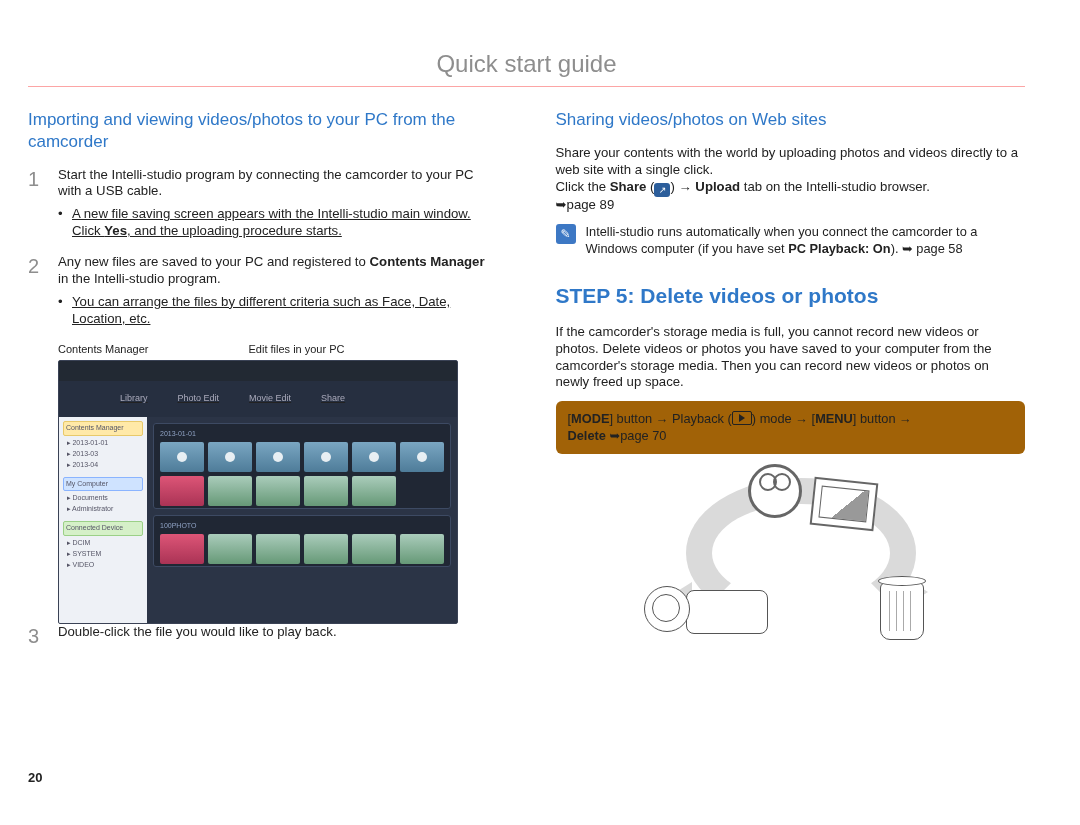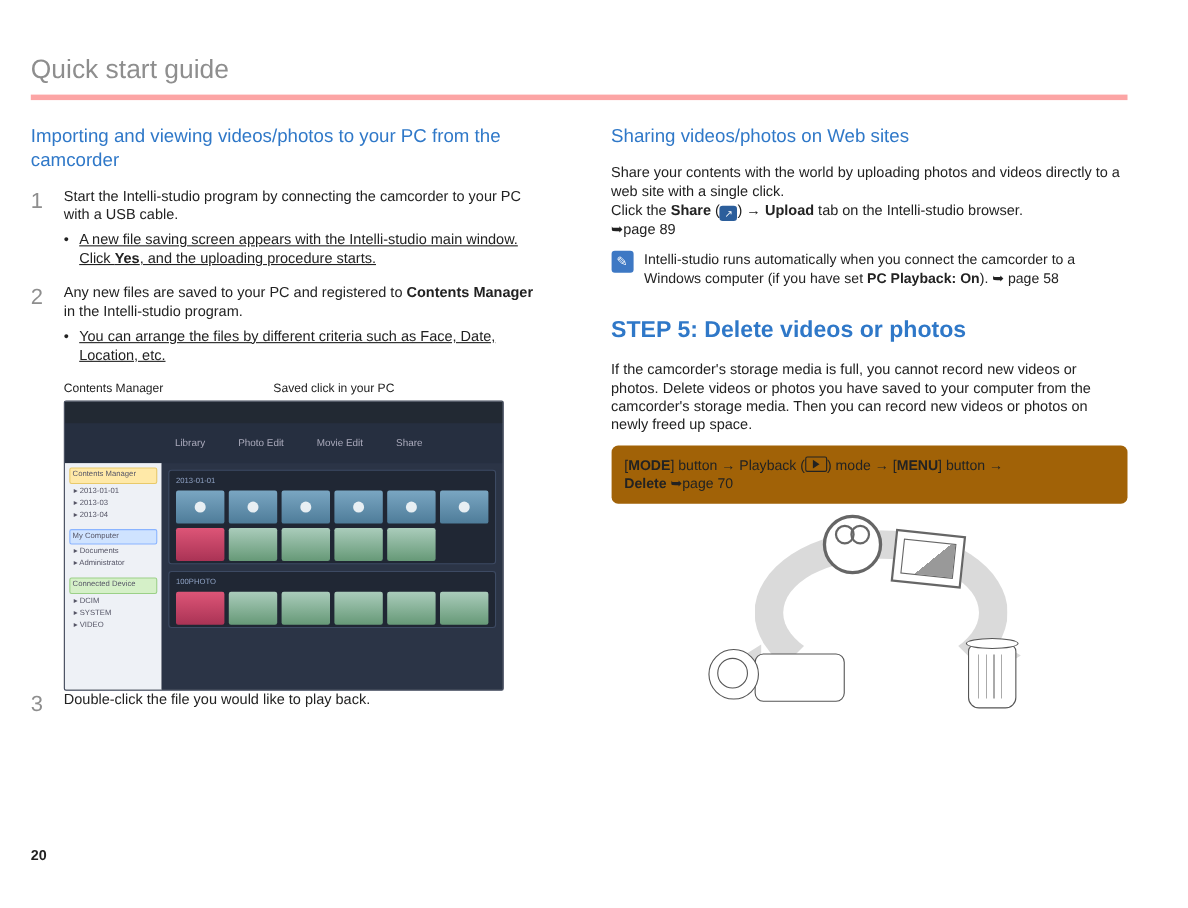--- a/index.html
+++ b/index.html
@@ -8,23 +8,23 @@
     background: #fff;
     color: #222;
     width: 1080px;
     height: 825px;
     padding: 50px 55px 20px 28px;
   }
   .page-header {
     color: #8e8e8e;
     font-size: 24px;
     font-weight: 300;
-    text-align: left;
+    text-align: center;
     padding-bottom: 8px;
-    border-bottom: 5px solid #fca5a5;
+    border-bottom: 1px solid #fca5a5;
     margin-bottom: 22px;
   }
   .columns {
     display: flex;
     gap: 58px;
   }
   .col { flex: 1; font-size: 13.2px; line-height: 1.28; }
   .sec-head {
     color: #2f78c8;
     font-size: 17px;
@@ -45,21 +45,21 @@
     margin-left: 30px;
     width: 400px;
     height: 264px;
     background: linear-gradient(#2a3445,#1d2433);
     border: 1px solid #3a4255;
     border-radius: 2px;
     position: relative;
     overflow: hidden;
   }
   .screenshot .topbar { height:20px; background:#222933; }
-  .screenshot .toolbar { height:36px; background:#262f40; display:flex; align-items:center; gap:30px; padding-left:100px; }
+  .screenshot .toolbar { height:36px; background:#262f40; display:flex; align-items:center; gap:30px; padding-left:61px;text-decoration:underline; }
   .screenshot .toolbar span { color:#aab; font-size:9px; }
   .screenshot .body { display:flex; height:calc(100% - 56px); }
   .screenshot .side { width:88px; background:#eef1f6; padding:4px; font-size:7px; color:#556; }
   .screenshot .side-head { background:#ffe9a8; border:1px solid #e8c96a; padding:2px; margin-bottom:2px; border-radius:2px; }
   .screenshot .side-head.blue { background:#cfe3ff; border-color:#8ab4ff; }
   .screenshot .side-line { padding:1px 4px; }
   .screenshot .main { flex:1; background:#2b3446; padding:6px; overflow:hidden; }
   .screenshot .band { background:#202734; border:1px solid #3d4a63; border-radius:3px; padding:6px 6px 2px; margin-bottom:6px; }
   .screenshot .band-title { color:#8fa2c4; font-size:7px; margin-bottom:3px; }
   .screenshot .thumbs { display:flex; gap:4px; }
@@ -197,21 +197,21 @@
           <span>Any new files are saved to your PC and registered to </span><b>Contents Manager</b><span> in the Intelli-studio program.</span>
           <ul class="sub-bul">
             <li>You can arrange the files by different criteria such as Face, Date, Location, etc.</li>
           </ul>
         </div>
       </li>
     </ol>
 
     <div class="fig-labels">
       <span>Contents Manager</span>
-      <span>Saved click in your PC</span>
+      <span>Edit files in your PC</span>
     </div>
 
     <div class="screenshot">
       <div class="topbar"></div>
       <div class="toolbar">
         <span>Library</span>
         <span>Photo Edit</span>
         <span>Movie Edit</span>
         <span>Share</span>
       </div>

